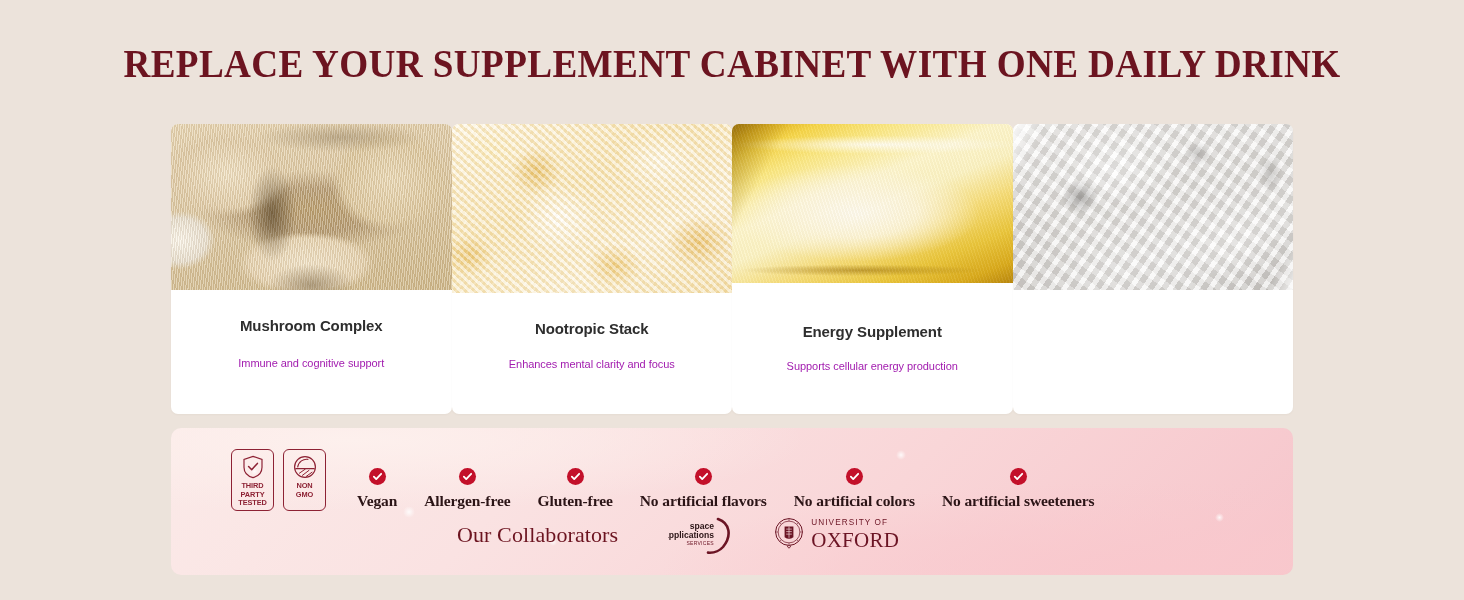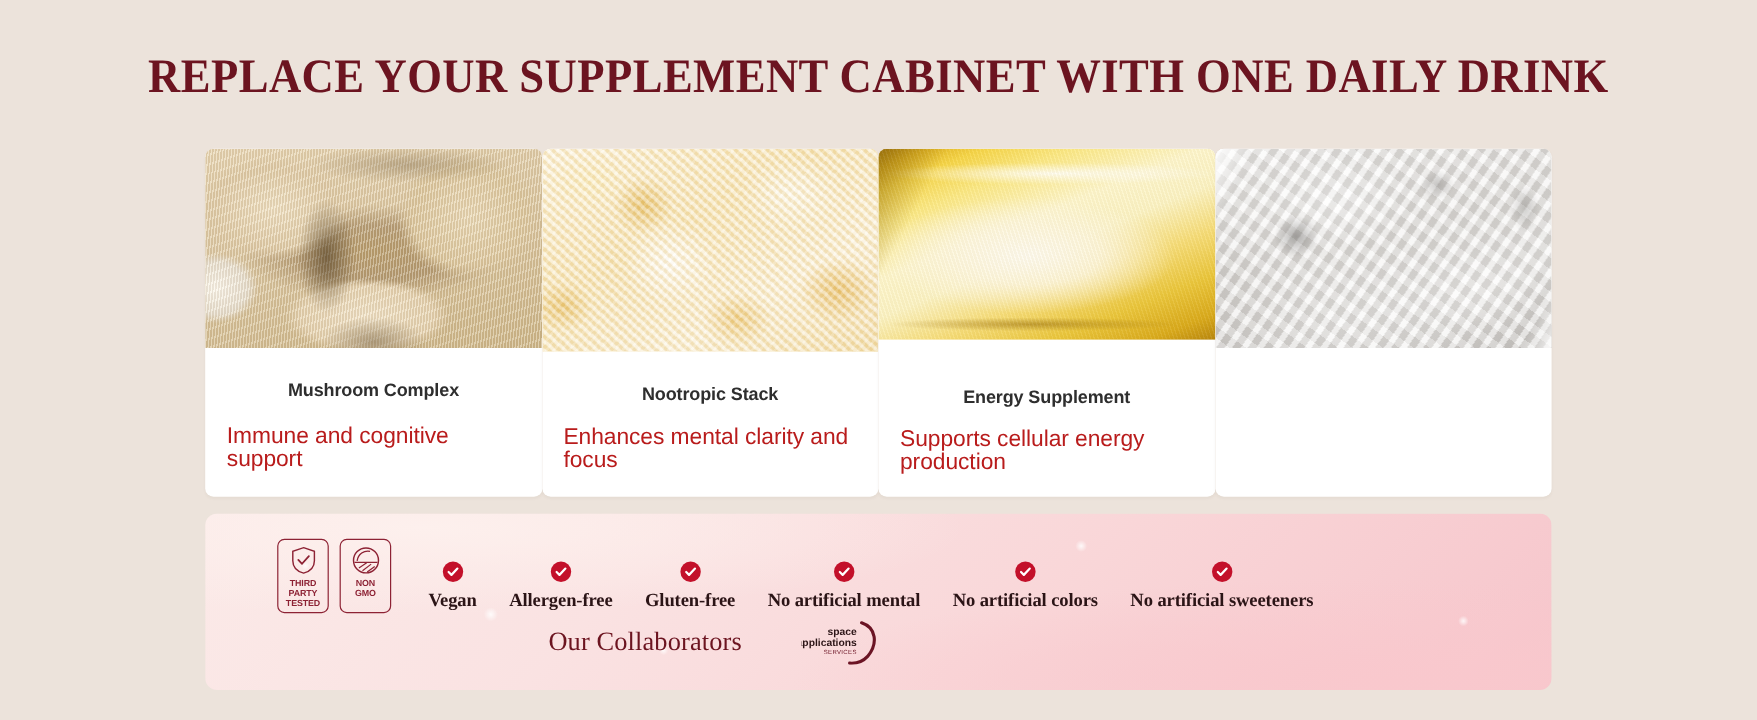--- a/index.html
+++ b/index.html
@@ -77,23 +77,24 @@
 
   .card-title {
     font-size: 15px;
     font-weight: bold;
     color: #2e2e2e;
     letter-spacing: -0.1px;
     text-align: center;
   }
 
   .card-desc {
-    font-size: 19px;
-    color: #b91c1c;
+    font-size: 11px;
+    color: #a21caf;
     line-height: 19px;
+    text-align: center;
     letter-spacing: -0.05px;
   }
 
   
   .c1 .card-img { height: 166px; }
   .c1 .card-title { margin-top: 27px; }
   .c1 .card-desc  { margin-top: 20px; }
 
   .c2 .card-img { height: 169px; }
   .c2 .card-title { margin-top: 27px; }
@@ -484,21 +485,21 @@
         </span>
         <span class="claim-label">Gluten-free</span>
       </div>
 
       <div class="claim">
         <span class="claim-check">
           <svg width="11" height="11" viewBox="0 0 12 12">
               <path d="M2 6.2 L4.6 8.8 L10 3.1" stroke="#ffffff" stroke-width="2" fill="none" stroke-linecap="round" stroke-linejoin="round"></path>
             </svg>
         </span>
-        <span class="claim-label">No artificial mental</span>
+        <span class="claim-label">No artificial flavors</span>
       </div>
 
       <div class="claim">
         <span class="claim-check">
           <svg width="11" height="11" viewBox="0 0 12 12">
               <path d="M2 6.2 L4.6 8.8 L10 3.1" stroke="#ffffff" stroke-width="2" fill="none" stroke-linecap="round" stroke-linejoin="round"></path>
             </svg>
         </span>
         <span class="claim-label">No artificial colors</span>
       </div>
@@ -520,18 +521,40 @@
 
       <div class="logo-sas">
         <svg width="72" height="38" viewBox="0 0 72 38">
           <path d="M50 3 C62 7 64 20 55 31 C51 35.4 45 37 40 36.6" stroke="#6b1424" stroke-width="2.6" fill="none" stroke-linecap="round"></path>
           <text x="46" y="13" text-anchor="end" font-family="Liberation Sans, sans-serif" font-size="8.6" font-weight="bold" fill="#2b1416">space</text>
           <text x="46" y="22" text-anchor="end" font-family="Liberation Sans, sans-serif" font-size="8.6" font-weight="bold" fill="#2b1416">applications</text>
           <text x="46" y="28.6" text-anchor="end" font-family="Liberation Sans, sans-serif" font-size="5" letter-spacing="0.3" fill="#6b1424">SERVICES</text>
         </svg>
       </div>
 
+      <div class="logo-oxford">
+        <span class="ox-crest">
+          <svg width="30" height="36" viewBox="0 0 30 36">
+            <circle cx="15" cy="15" r="13.4" stroke="#6b1424" stroke-width="1" fill="none"></circle>
+            <circle cx="15" cy="15" r="10.9" stroke="#6b1424" stroke-width="0.7" fill="none"></circle>
+            <g stroke="#6b1424" stroke-width="0.55">
+              <path d="M15 1.6 V4.1 M15 25.9 V28.4 M1.6 15 H4.1 M25.9 15 H28.4"></path>
+              <path d="M5.5 5.5 L7.3 7.3 M24.5 5.5 L22.7 7.3 M5.5 24.5 L7.3 22.7 M24.5 24.5 L22.7 22.7"></path>
+            </g>
+            <path d="M10.6 9.6 H19.4 V20.2 Q15 23.4 10.6 20.2 Z" fill="#6b1424"></path>
+            <g stroke="#f7d7da" stroke-width="0.7" fill="none">
+              <path d="M12.2 12.1 H17.8 M12.2 14.6 H17.8 M12.2 17.1 H17.8"></path>
+              <path d="M15 9.6 V20.8"></path>
+            </g>
+            <path d="M13.2 28.6 Q15 33.6 16.8 28.6" stroke="#6b1424" stroke-width="0.9" fill="none"></path>
+          </svg>
+        </span>
+        <span class="ox-words">
+          <span class="ox-top">UNIVERSITY OF</span>
+          <span class="ox-main">OXFORD</span>
+        </span>
+      </div>
 
     </div>
 
   </div>
 
 </div>
 
 </body></html>

